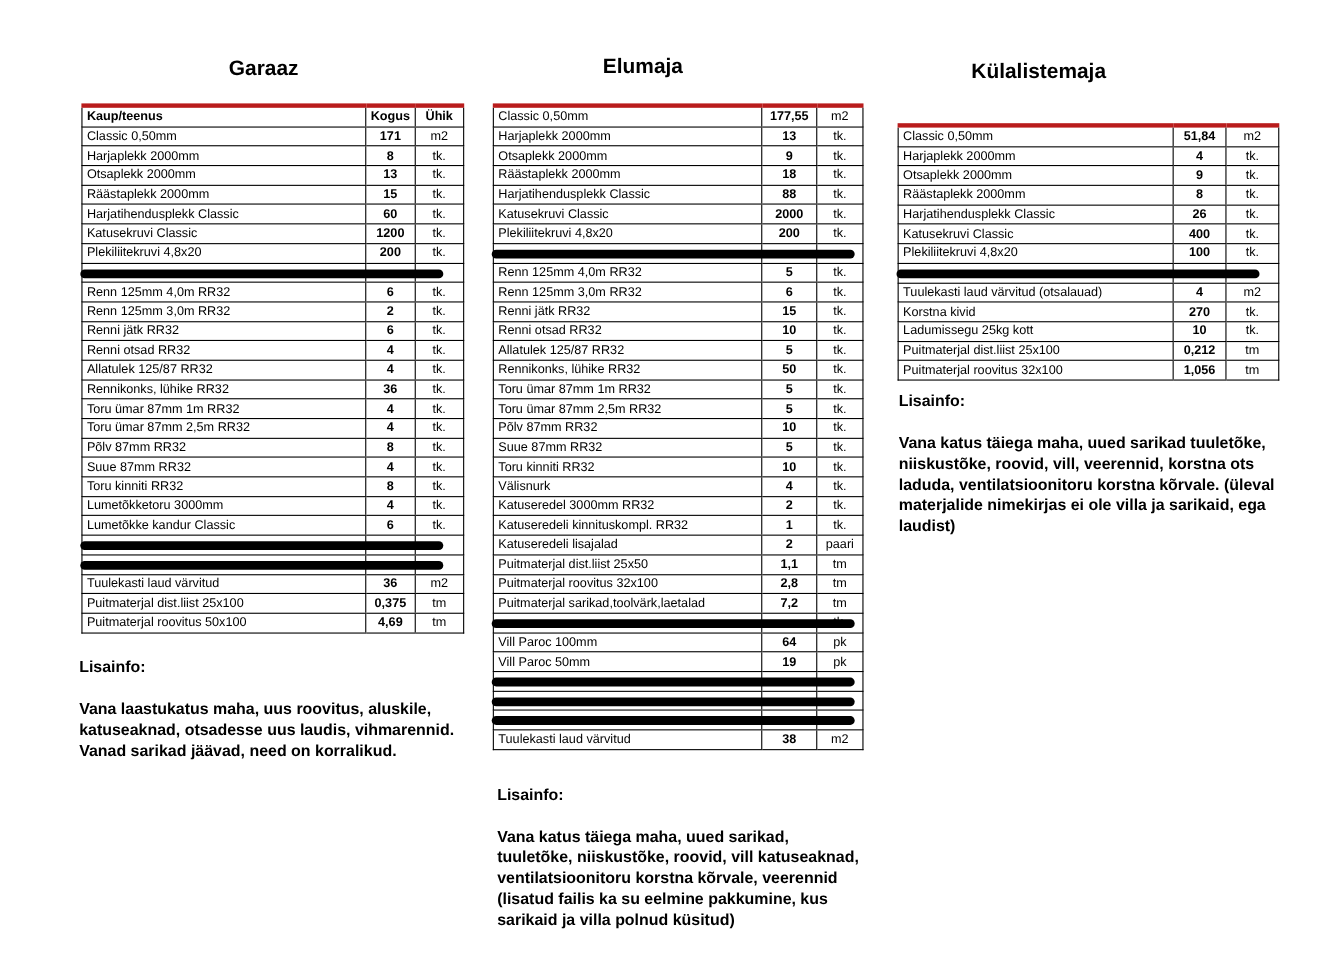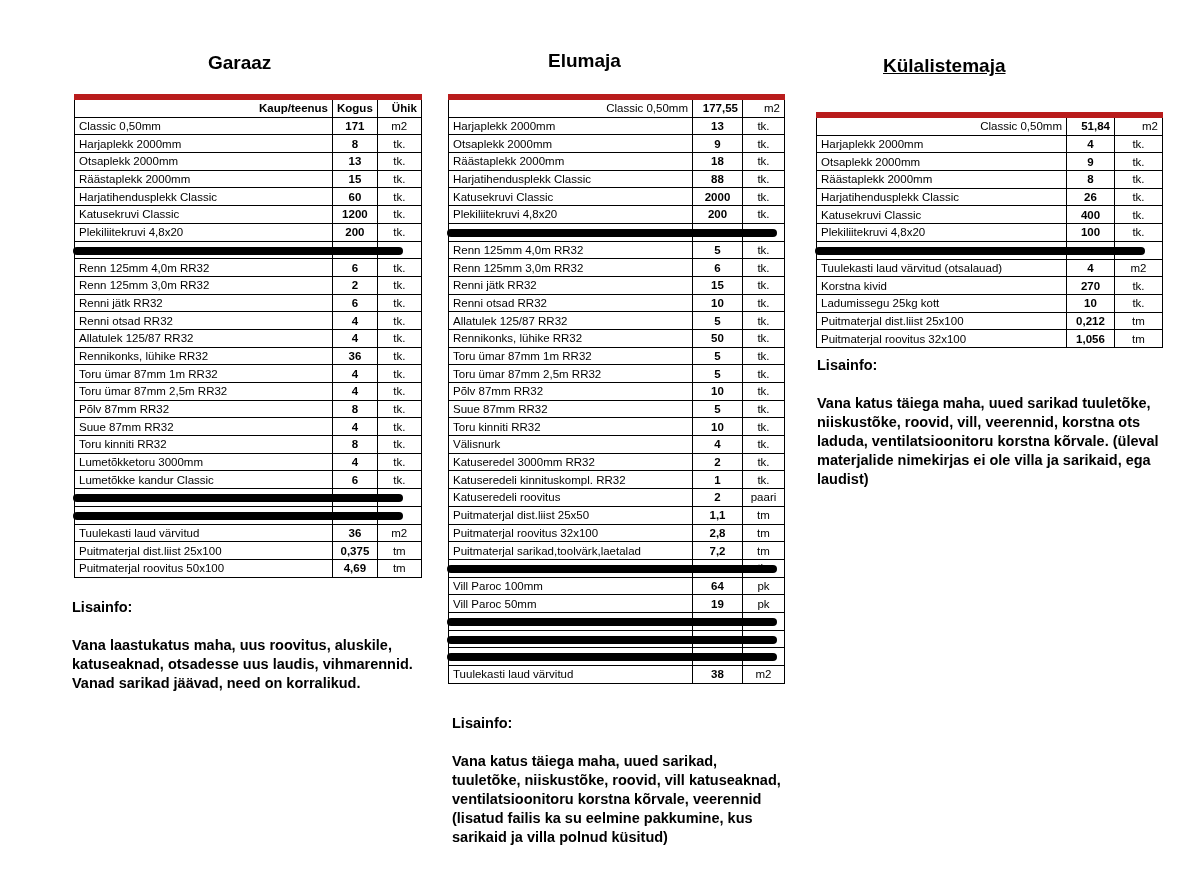--- a/index.html
+++ b/index.html
@@ -4,32 +4,32 @@
 <style>
   html, body { margin:0; padding:0; background:#ffffff; }
   body { width:1200px; height:878px; position:relative; overflow:hidden; font-family:"Liberation Sans", sans-serif; color:#000; }
   .title { position:absolute; font-weight:bold; font-size:19px; }
   table.mat { position:absolute; border-collapse:collapse; font-size:11.5px; }
   table.mat td { height:16.7px; padding:0 4px; line-height:16px; white-space:nowrap; border-bottom:1px solid #000; }
   table.mat td.n { border-left:1px solid #000; }
   table.mat td.q { text-align:center; font-weight:bold; border-left:1px solid #000; }
   table.mat td.u { text-align:center; border-left:1px solid #000; border-right:1px solid #000; }
   table.mat tr.hdr td { font-weight:bold; }
-  table.mat tr.first td { border-top:6px solid #b91c1c;text-align:right; }
+  table.mat tr.first td { border-top:4px solid #b91c1c; }
   .redact { position:relative; }
   .redact::after { content:""; position:absolute; left:-2px; top:5px; height:8px; border-radius:5px; background:#000; width:var(--rw,330px); }
   .info { position:absolute; font-weight:bold; font-size:14.5px; line-height:19px; }
   .info .lbl { margin-bottom:19px; }
 </style>
 </head>
 <body>
 
 <div class="title" style="left:208px;top:52px;">Garaaz</div>
 <div class="title" style="left:531px;top:50px;margin-left:17px;">Elumaja</div>
-<div class="title" style="left:883px;top:55px;text-decoration:underline;">Külalistemaja</div>
+<div class="title" style="left:883px;top:55px;">Külalistemaja</div>
 
 <table class="mat" id="t-garaaz" style="left:74px;top:94px;">
   <colgroup>
       <col style="width:258px">
       <col style="width:44px">
       <col style="width:44px">
     </colgroup>
   <tbody>
       <tr class="hdr first">
         <td class="n">Kaup/teenus</td>
@@ -280,21 +280,21 @@
         <td class="n">Katuseredel 3000mm RR32</td>
         <td class="q">2</td>
         <td class="u">tk.</td>
       </tr>
       <tr>
         <td class="n">Katuseredeli kinnituskompl. RR32</td>
         <td class="q">1</td>
         <td class="u">tk.</td>
       </tr>
       <tr>
-        <td class="n">Katuseredeli roovitus</td>
+        <td class="n">Katuseredeli lisajalad</td>
         <td class="q">2</td>
         <td class="u">paari</td>
       </tr>
       <tr>
         <td class="n">Puitmaterjal dist.liist 25x50</td>
         <td class="q">1,1</td>
         <td class="u">tm</td>
       </tr>
       <tr>
         <td class="n">Puitmaterjal roovitus 32x100</td>

